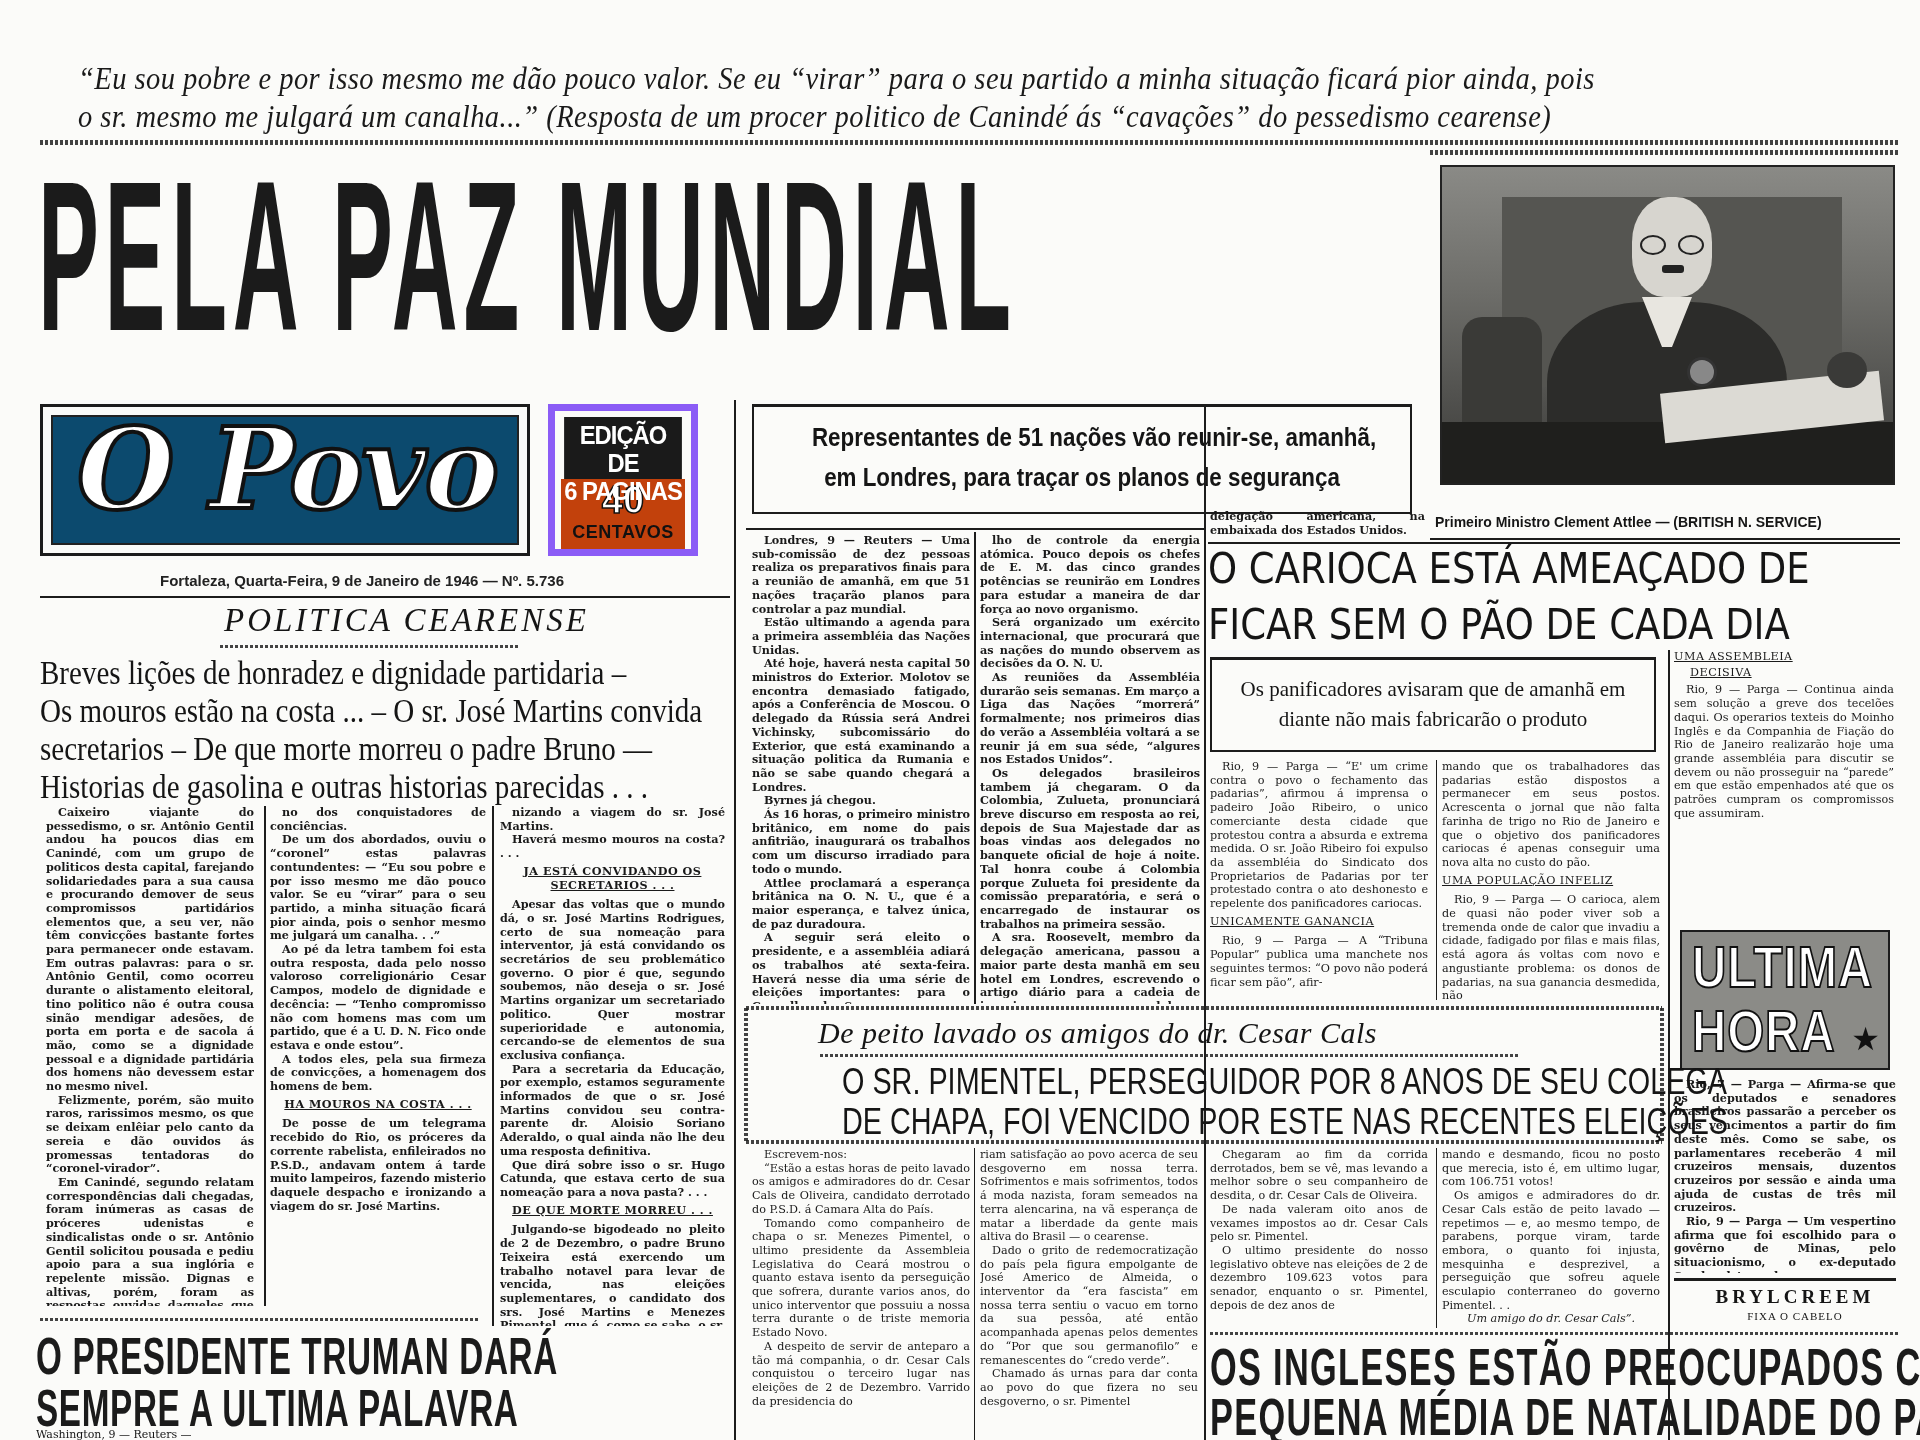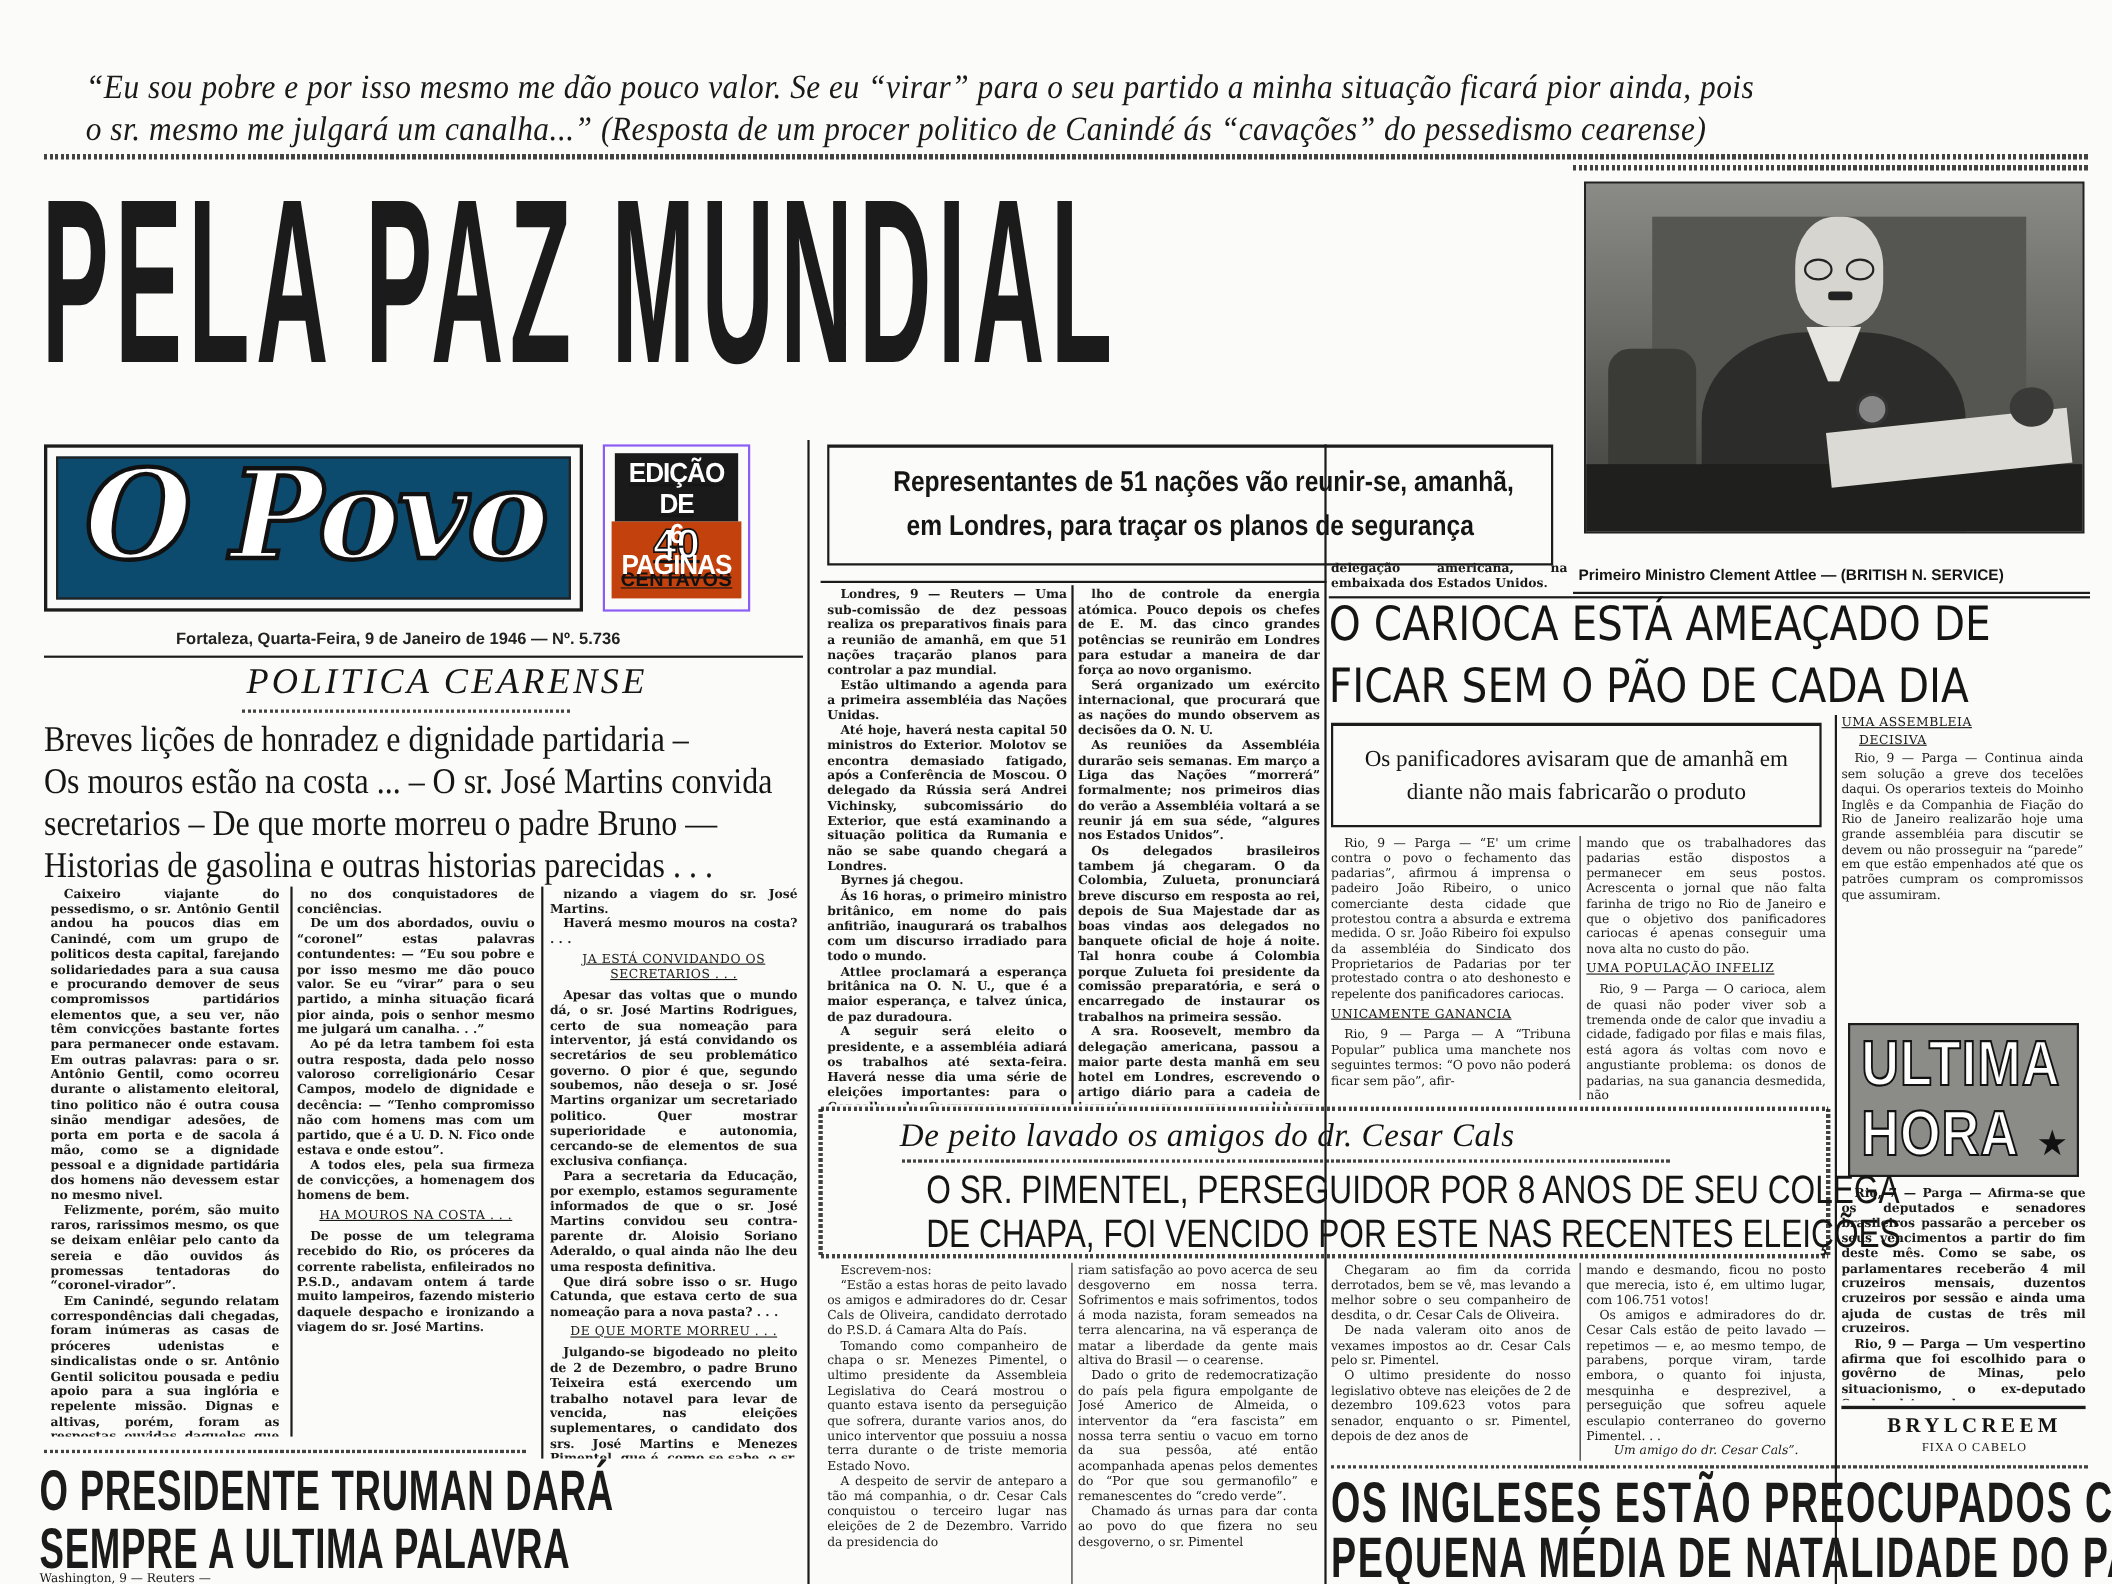--- a/index.html
+++ b/index.html
@@ -32,36 +32,36 @@
   .photo .desk { left: 0; top: 255px; width: 455px; height: 70px; background: #1f1f1d; }
   .photo .paper { left: 220px; top: 215px; width: 220px; height: 50px; background: #dcdad4; transform: rotate(-6deg); }
   .photo .mic1 { left: 245px; top: 190px; width: 30px; height: 30px; background: #888; border-radius: 50%; border: 3px solid #333; }
   .photo .mic2 { left: 385px; top: 185px; width: 40px; height: 36px; background: #3a3a38; border-radius: 50%; }
   .photo-caption { left: 1435px; top: 514px; font-family: "Liberation Sans", sans-serif; font-weight: 700; font-size: 14px; white-space: nowrap; }
 
   
   .mast { left: 40px; top: 404px; width: 490px; height: 152px; border: 3px solid #1c1c1c; padding: 8px; }
   .mast-inner { width: 100%; height: 100%; border: 2px solid #222; background: #0c4a6e; position: relative; overflow: hidden; }
   .logo-text { position: absolute; left: 24px; top: -14px; font-family: "DejaVu Serif", serif; font-style: italic; font-weight: 700; font-size: 112px; color: #fff; -webkit-text-stroke: 4px #111; letter-spacing: -2px; white-space: nowrap; }
-  .edition { left: 548px; top: 404px; width: 134px; height: 152px; border: 2px solid #8b5cf6; padding: 6px; text-decoration: underline; }
+  .edition { left: 548px; top: 404px; width: 150px; height: 152px; border: 7px solid #8b5cf6; padding: 6px; }
   .edition .top { background: #1a1a1a; color: #fff; height: 62px; font-family: "Liberation Sans", sans-serif; font-weight: 700; text-align: center; line-height: 28px; font-size: 25px; letter-spacing: -1px; padding-top: 4px; transform: scaleX(0.95); }
   .edition .bot { background: #c2410c; height: 70px; text-align: center; font-family: "Liberation Sans", sans-serif; font-weight: 700; }
   .edition .price { font-size: 38px; line-height: 42px; color: #fff; -webkit-text-stroke: 1.5px #111; }
   .edition .cents { font-size: 18px; line-height: 22px; color: #111; letter-spacing: 0.5px; }
   .dateline { left: 160px; top: 572px; font-family: "Liberation Sans", sans-serif; font-size: 15px; font-weight: 700; white-space: nowrap; color: #222; }
 
   
   .sec-title { left: 224px; top: 602px; font-family: "Liberation Serif", serif; font-style: italic; font-size: 33px; letter-spacing: 3px; white-space: nowrap; }
   .sec-deck { left: 40px; top: 654px; width: 690px; font-family: "Liberation Serif", serif; font-size: 33px; line-height: 38px; transform: scaleX(0.88); transform-origin: left top; }
   .sec-deck .l { display: block; white-space: nowrap; text-align: justify; }
 
   
   .col { font-family: "DejaVu Serif", serif; font-size: 11.2px; line-height: 13.7px; text-align: justify; hyphens: auto; color: #1a1a1a; overflow: hidden; }
   .col p { text-indent: 12px; }
-  .col .sub { text-align: center; text-indent: 0; font-weight: 400; text-decoration: underline; margin: 4px 0 6px; letter-spacing: .5px; }
+  .col .sub { text-align: center; text-indent: 0; font-weight: 700; text-decoration: underline; margin: 4px 0 6px; letter-spacing: .5px; }
   .col .bold-p { font-weight: 700; }
   .col .sign { font-style: italic; text-align: center; text-indent: 0; }
 
   
   .lon-head { left: 752px; top: 404px; width: 660px; height: 110px; border: 2px solid #1c1c1c; border-top-width: 3px; padding: 10px 14px; font-family: "Liberation Sans", sans-serif; font-weight: 700; font-size: 26px; line-height: 40px; text-align: center; transform-origin: left top; }
   .lon-head span { display:block; white-space: nowrap; transform: scaleX(0.86); }
 
   
   .carioca { left: 1208px; top: 540px; width: 700px; font-family: "DejaVu Sans", sans-serif; font-size: 43px; line-height: 56px; letter-spacing: 0px; color: #151515; }
   .carioca span { display: block; white-space: nowrap; transform: scaleX(0.86); transform-origin: left top; }

